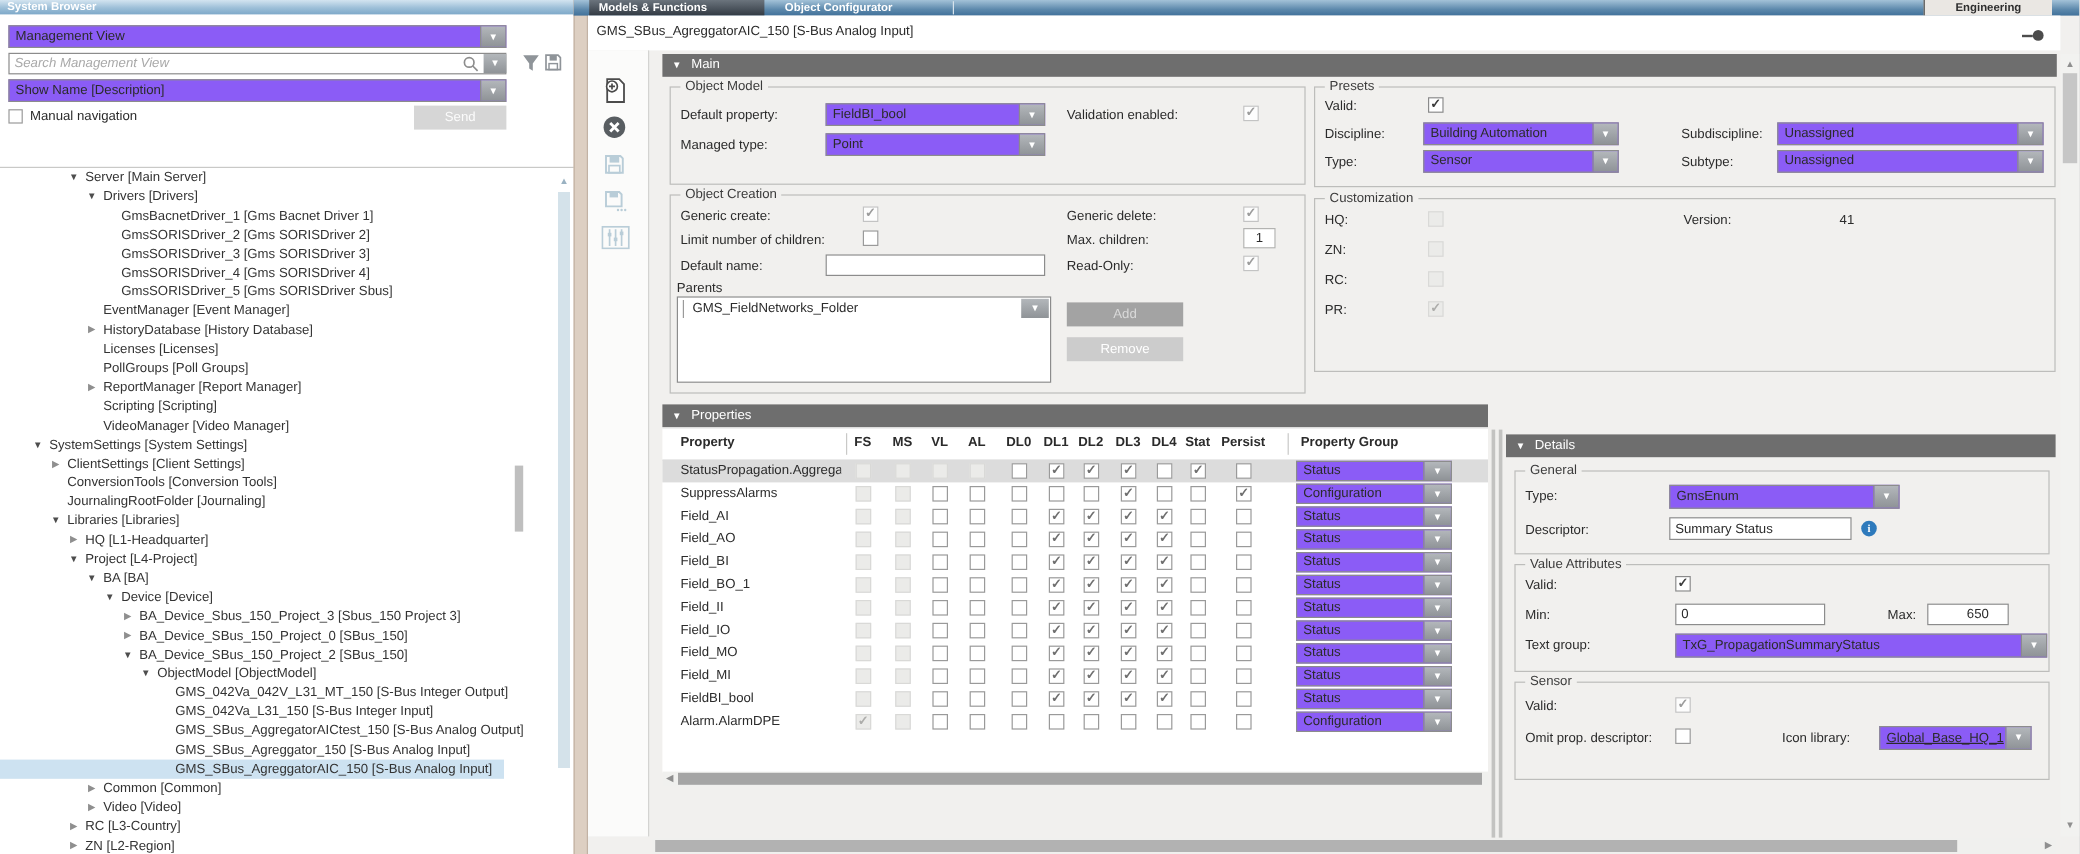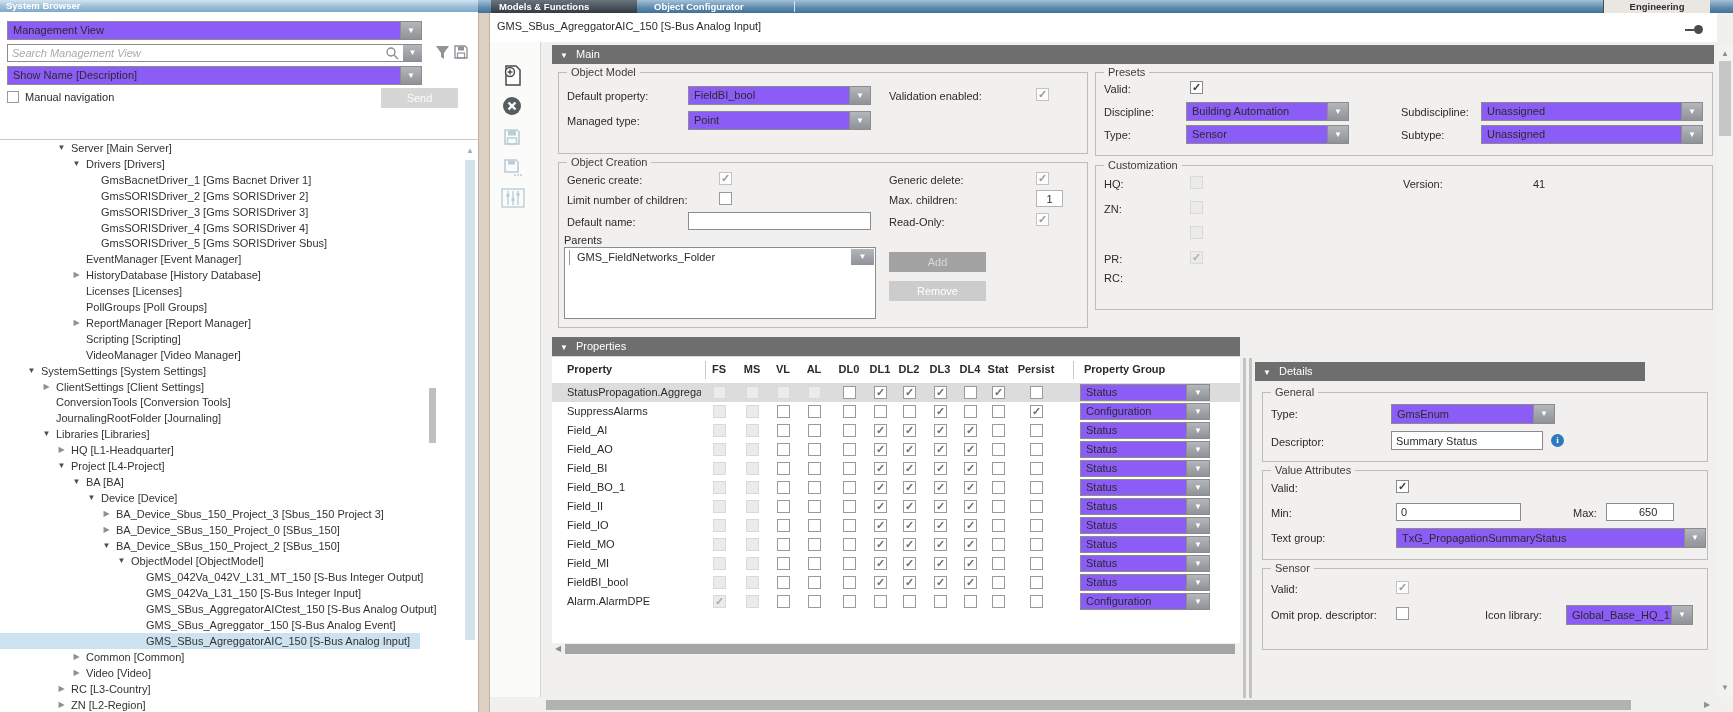--- a/index.html
+++ b/index.html
@@ -140,21 +140,21 @@
         </svg>
     </span>
 
     <div class="abs dd" style="left:7px;top:66px;width:415px;height:19px;">
       <span class="txt">Show Name [Description]</span>
       <span class="arr">▼</span>
     </div>
 
     <span class="cb plain" style="left:7px;top:91px;width:12px;height:12px;"></span>
     <span class="lbl" style="left:25px;top:91px;">Manual navigation</span>
-    <button class="btn send" style="left:345px;top:88px;width:77px;height:20px;margin-left:36px;">Send</button>
+    <button class="btn send" style="left:345px;top:88px;width:77px;height:20px;">Send</button>
 
     <div class="divider-h" style="left:0;top:139px;width:480px;"></div>
 
     <div class="abs tree" id="tree">
         <div class="tree-row" style="top: 0px;">
           <span class="tree-arrow down" style="left: 55px;">▼</span>
           <span class="tree-label" style="left: 71px;">Server [Main Server]</span>
         </div>
         <div class="tree-row" style="top: 15.9px;">
           <span class="tree-arrow down" style="left: 70px;">▼</span>
@@ -251,21 +251,21 @@
         <div class="tree-row" style="top: 429.3px;">
           <span class="tree-label" style="left: 146px;">GMS_042Va_042V_L31_MT_150 [S-Bus Integer Output]</span>
         </div>
         <div class="tree-row" style="top: 445.2px;">
           <span class="tree-label" style="left: 146px;">GMS_042Va_L31_150 [S-Bus Integer Input]</span>
         </div>
         <div class="tree-row" style="top: 461.1px;">
           <span class="tree-label" style="left: 146px;">GMS_SBus_AggregatorAICtest_150 [S-Bus Analog Output]</span>
         </div>
         <div class="tree-row" style="top: 477px;">
-          <span class="tree-label" style="left: 146px;">GMS_SBus_Agreggator_150 [S-Bus Analog Event]</span>
+          <span class="tree-label" style="left: 146px;">GMS_SBus_Agreggator_150 [S-Bus Analog Input]</span>
         </div>
         <div class="tree-row selected" style="top: 492.9px;">
           <span class="tree-label" style="left: 146px;">GMS_SBus_AgreggatorAIC_150 [S-Bus Analog Input]</span>
         </div>
         <div class="tree-row" style="top: 508.8px;">
           <span class="tree-arrow right" style="left: 70px;">▶</span>
           <span class="tree-label" style="left: 86px;">Common [Common]</span>
         </div>
         <div class="tree-row" style="top: 524.7px;">
           <span class="tree-arrow right" style="left: 70px;">▶</span>
@@ -423,21 +423,21 @@
     </div>
   </div>
 
   <div class="fs" style="left:1095px;top:165px;width:618px;height:145px;">
     <span class="lg">Customization</span>
     <div id="customization-rows">
         <span class="lbl" style="left: 8px; top: 12px;">HQ:</span>
         <span class="cb pale" style="left: 94px; top: 10px;"></span>
         <span class="lbl" style="left: 8px; top: 37px;">ZN:</span>
         <span class="cb pale" style="left: 94px; top: 35px;"></span>
-        <span class="lbl" style="left: 8px; top: 62px; margin-top: 44px;">RC:</span>
+        <span class="lbl" style="left: 8px; top: 62px;">RC:</span>
         <span class="cb pale" style="left: 94px; top: 60px;"></span>
         <span class="lbl" style="left: 8px; top: 87px;">PR:</span>
         <span class="cb pale checked" style="left: 94px; top: 85px;"></span>
       </div>
     <span class="lbl" style="left:307px;top:12px;">Version:</span>
     <span class="lbl" style="left:437px;top:12px;">41</span>
   </div>
 
   <div class="sec-bar" style="left:552px;top:337px;width:688px;">
     <span class="tri">▼</span><span>Properties</span>
@@ -678,28 +678,28 @@
         </div>
       </div>
     </div>
   <div class="hscroll" style="left:552px;top:643px;width:688px;height:12px;">
     <span class="sb-arrow" style="left:1px;top:1px;width:10px;">◀</span>
     <span class="th" style="left:13px;width:670px;"></span>
   </div>
 
   <div class="abs vsplit"></div>
 
-  <div class="sec-bar" style="left:1255px;top:362px;width:390px;">
+  <div class="sec-bar" style="left:1255px;top:362px;width:458px;">
     <span class="tri">▼</span><span>Details</span>
   </div>
 
   <div class="fs" style="left:1262px;top:392px;width:446px;height:70px;">
     <span class="lg">General</span>
     <span class="lbl" style="left:8px;top:15px;">Type:</span>
-    <div class="dd" style="position:absolute;left:128px;top:11px;width:164px;height:20px;">
+    <div class="dd" style="position:absolute;left:128px;top:11px;width:192px;height:20px;">
       <span class="txt" style="line-height:18px;">GmsEnum</span>
       <span class="arr" style="line-height:18px;">▼</span>
     </div>
     <span class="lbl" style="left:8px;top:43px;">Descriptor:</span>
     <input class="tb" style="left: 128px; top: 38px; width: 152px; height: 19px;" value="Summary Status">
     <span class="info-i" style="left:288px;top:41px;">i</span>
   </div>
 
   <div class="fs" style="left:1262px;top:470px;width:446px;height:90px;">
     <span class="lg">Value Attributes</span>
@@ -717,21 +717,21 @@
   </div>
 
   <div class="fs" style="left:1262px;top:568px;width:446px;height:82px;">
     <span class="lg">Sensor</span>
     <span class="lbl" style="left:8px;top:14px;">Valid:</span>
     <span class="cb gray checked" style="left:133px;top:12px;"></span>
     <span class="lbl" style="left:8px;top:40px;">Omit prop. descriptor:</span>
     <span class="cb plain" style="left:133px;top:38px;"></span>
     <span class="lbl" style="left:222px;top:40px;">Icon library:</span>
     <div class="dd" style="position:absolute;left:303px;top:36px;width:127px;height:20px;">
-      <span class="txt" style="line-height:18px;">Global_Base_HQ_1</span>
+      <span class="txt" style="line-height:18px;text-decoration:underline;">Global_Base_HQ_1</span>
       <span class="arr" style="line-height:18px;">▼</span>
     </div>
   </div>
 
   <div class="sb-track-v" style="left:1717px;top:45px;width:16px;height:652px;">
     <span class="sb-arrow" style="left:0;top:4px;width:16px;">▲</span>
     <span class="sb-thumb" style="left:2px;top:16px;width:12px;height:75px;"></span>
     <span class="sb-arrow" style="left:0;bottom:4px;width:16px;">▼</span>
   </div>
   <div class="hscroll" style="left:544px;top:699px;width:1170px;height:12px;">

